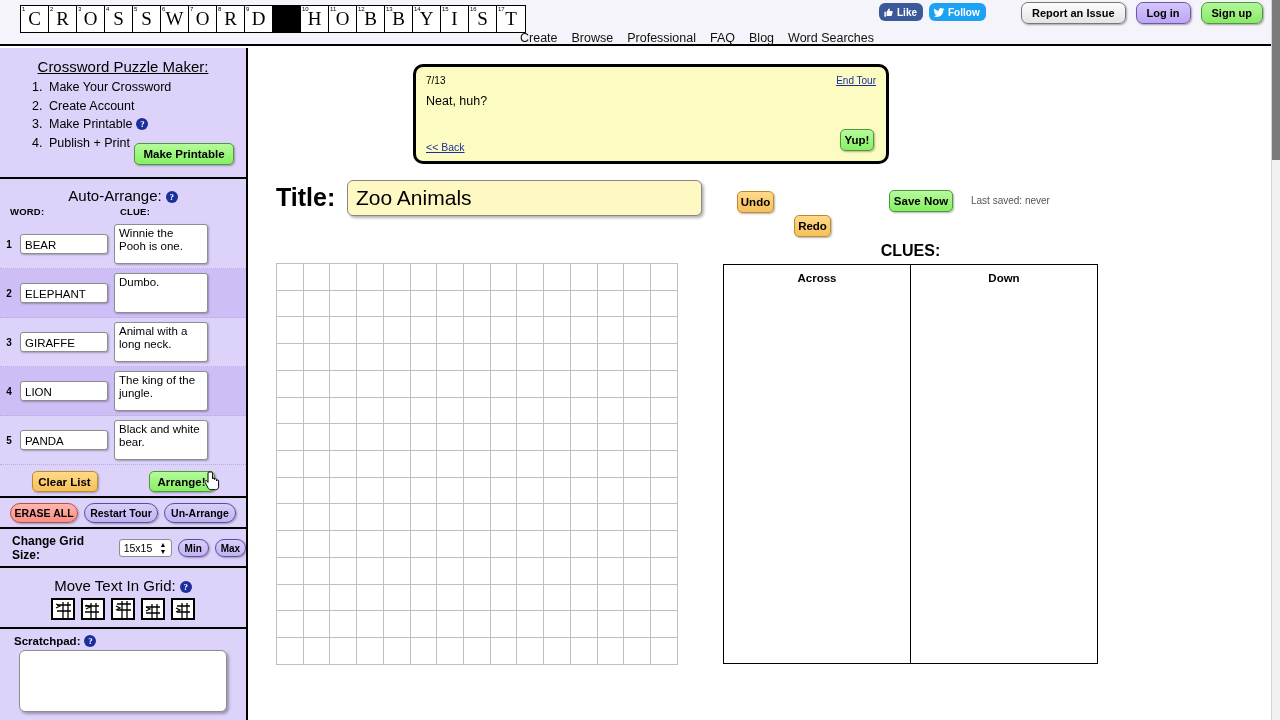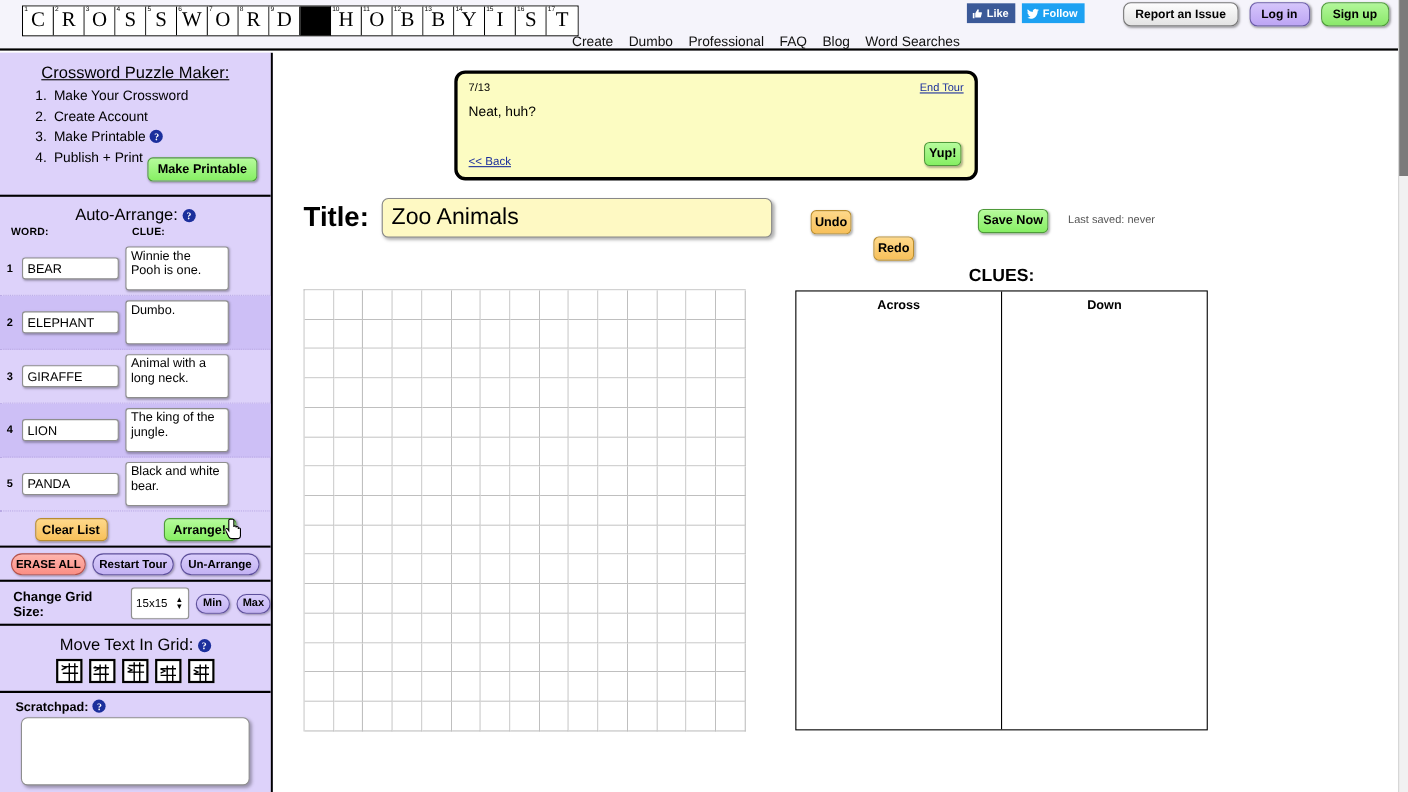--- a/index.html
+++ b/index.html
@@ -37,21 +37,21 @@
   .logo-cell.black { background: #000; }
   .logo-cell .num {
     position: absolute; left: 1px; top: 0px;
     font-family: "Liberation Sans", sans-serif;
     font-size: 6px; line-height: 7px; color: #000;
   }
 
   
   #social { position: absolute; left: 879px; top: 3px; display: flex; gap: 6px; }
   .sbtn {
-    height: 18px; border-radius: 0; display: flex; align-items: center;
+    height: 18px; border-radius: 6px; display: flex; align-items: center;
     gap: 3px; padding: 0 6px 0 4px; color: #fff; font-size: 10px; font-weight: bold;
   }
   .sbtn.fb { background: #3b5998; }
   .sbtn.tw { background: #1da1f2; }
   .sbtn svg { display: block; }
 
   #accountbtns { position: absolute; left: 1021px; top: 2px; display: flex; gap: 10px; align-items: center; }
   .abtn {
     height: 22px; padding: 0 10px; border: 1px solid #777; border-radius: 7px;
     display: flex; align-items: center; justify-content: center;
@@ -130,21 +130,21 @@
 
   #tourbtns { display: flex; justify-content: space-between; padding: 5px 10px 4px; align-items: center; }
   #tourbtns .btn { height: 20px; font-size: 10.5px; }
   #eraseAll { width: 68px; }
   #restartTour { width: 74px; }
   #unArrange { width: 72px; position: relative; }
 
   #gridsize { display: flex; align-items: center; gap: 6px; padding: 5px 0 4px 12px; }
   #gridsize .lbl { font-size: 12px; font-weight: bold; }
   .selbox {
-    width: 54px; height: 29px; background: #fff; border: 1px solid #8e8e8e; border-radius: 3px;
+    width: 54px; height: 18px; background: #fff; border: 1px solid #8e8e8e; border-radius: 3px;
     font-size: 10.5px; display: flex; align-items: center; padding: 0 4px;
     justify-content: space-between; box-shadow: inset 0 0 1px #ccc;
   }
   .selbox .arrows { font-size: 7px; line-height: 7px; }
   #gridsize .btn { width: 32px; height: 18px; font-size: 10px; }
 
   .move-title { text-align: center; font-size: 15px; margin: 3px 0 4px; }
   #moveicons { display: flex; justify-content: center; gap: 6px; }
   .mi {
     width: 24px; height: 22px; background: #fff; border: 2px solid #000;
@@ -324,21 +324,21 @@
     </div>
 
     <div id="accountbtns">
       <div class="abtn report">Report an Issue</div>
       <div class="abtn login">Log in</div>
       <div class="abtn signup">Sign up</div>
     </div>
 
     <div id="nav">
         <span>Create</span>
-        <span>Dumbo</span>
+        <span>Browse</span>
         <span>Professional</span>
         <span>FAQ</span>
         <span>Blog</span>
         <span>Word Searches</span>
       </div>
   </div>
 
   <div id="sidebar">
 
     <div class="panel" style="height:131px">

